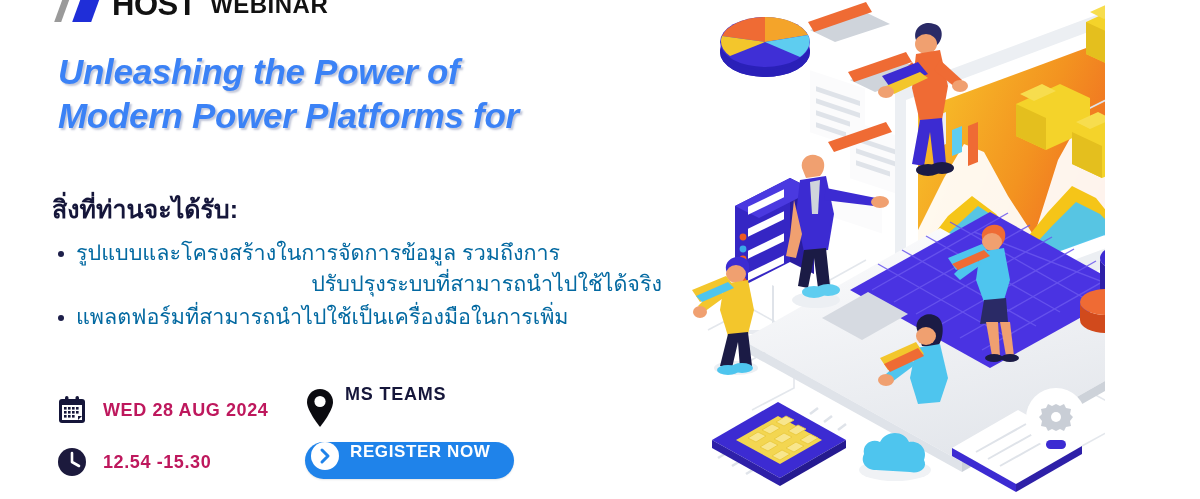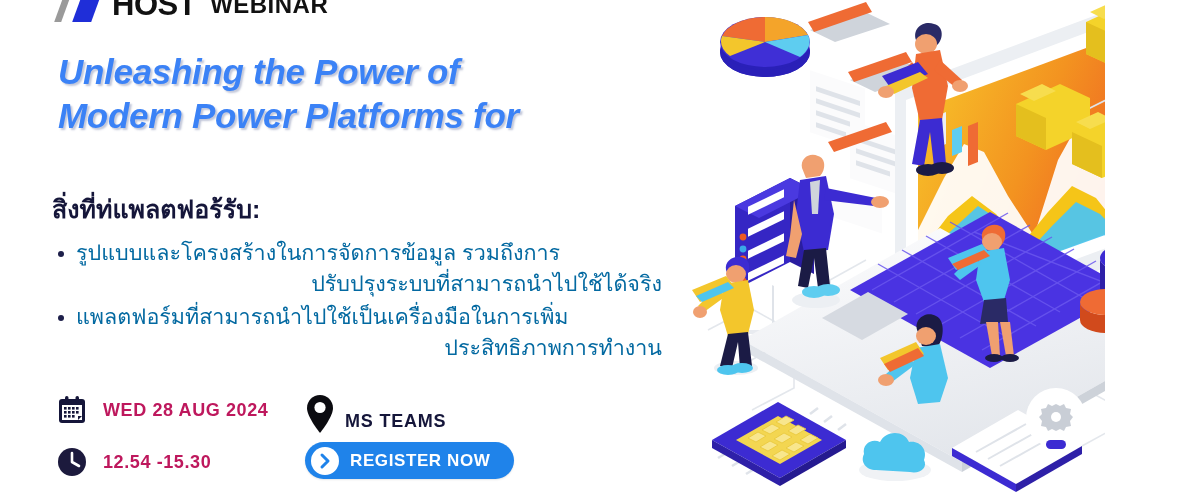--- a/index.html
+++ b/index.html
@@ -161,21 +161,21 @@
     white-space: nowrap;
   }
 
   .venue-block {
     position: absolute;
     left: 305px;
     top: 388px;
   }
   .venue-row {
     display: flex;
-    align-items: flex-end;
+    align-items: flex-start;
     height: 44px;
   }
   .venue-icon {
     width: 30px;
     height: 38px;
     margin-right: 10px;
     flex: 0 0 30px;
     display: flex;
     align-items: flex-start;
     justify-content: center;
@@ -193,21 +193,21 @@
   .register-btn {
     position: absolute;
     left: 305px;
     top: 442px;
     height: 37px;
     padding: 0 24px 0 6px;
     border: none;
     border-radius: 19px;
     background: #1f83ea;
     display: flex;
-    align-items: center;
+    align-items: flex-start;
     cursor: pointer;
     box-shadow: 0 1px 2px rgba(0,0,0,0.10);
   }
   .register-btn .arrow-circle {
     width: 28px;
     height: 28px;
     border-radius: 50%;
     background: #ffffff;
     display: flex;
     align-items: center;
@@ -247,30 +247,29 @@
       </span>
       <span class="logo-host">HOST</span>
       <span class="logo-webinar">WEBINAR</span>
     </div>
 
     <div class="title">
       <span class="tline">Unleashing the Power of</span>
       <span class="tline">Modern Power Platforms for</span>
     </div>
 
-    <div class="subhead">สิ่งที่ท่แพลตฟอร้รับ:</div>
+    <div class="subhead">สิ่งที่ท่านจะได้รับ:</div>
 
     <ul class="bullets">
       <li>
         <span class="l1">รูปแบบและโครงสร้างในการจัดการข้อมูล รวมถึงการ</span>
         <span class="l2">ปรับปรุงระบบที่สามารถนำไปใช้ได้จริง</span>
       </li>
       <li>
         <span class="l1">แพลตฟอร์มที่สามารถนำไปใช้เป็นเครื่องมือในการเพิ่ม</span>
-        <span class="l2">ประสิทธิภาพการทำงาน</span>
       </li>
     </ul>
 
     <div class="info-block">
       <div class="info-row">
         <span class="info-icon">
           <svg width="32" height="32" viewBox="0 0 32 32">
             <rect x="3" y="5" width="26" height="24" rx="3" fill="#15163a"></rect>
             <rect x="6" y="11" width="20" height="15" fill="#ffffff"></rect>
             <rect x="9" y="2" width="3.5" height="7" rx="1.7" fill="#15163a"></rect>

